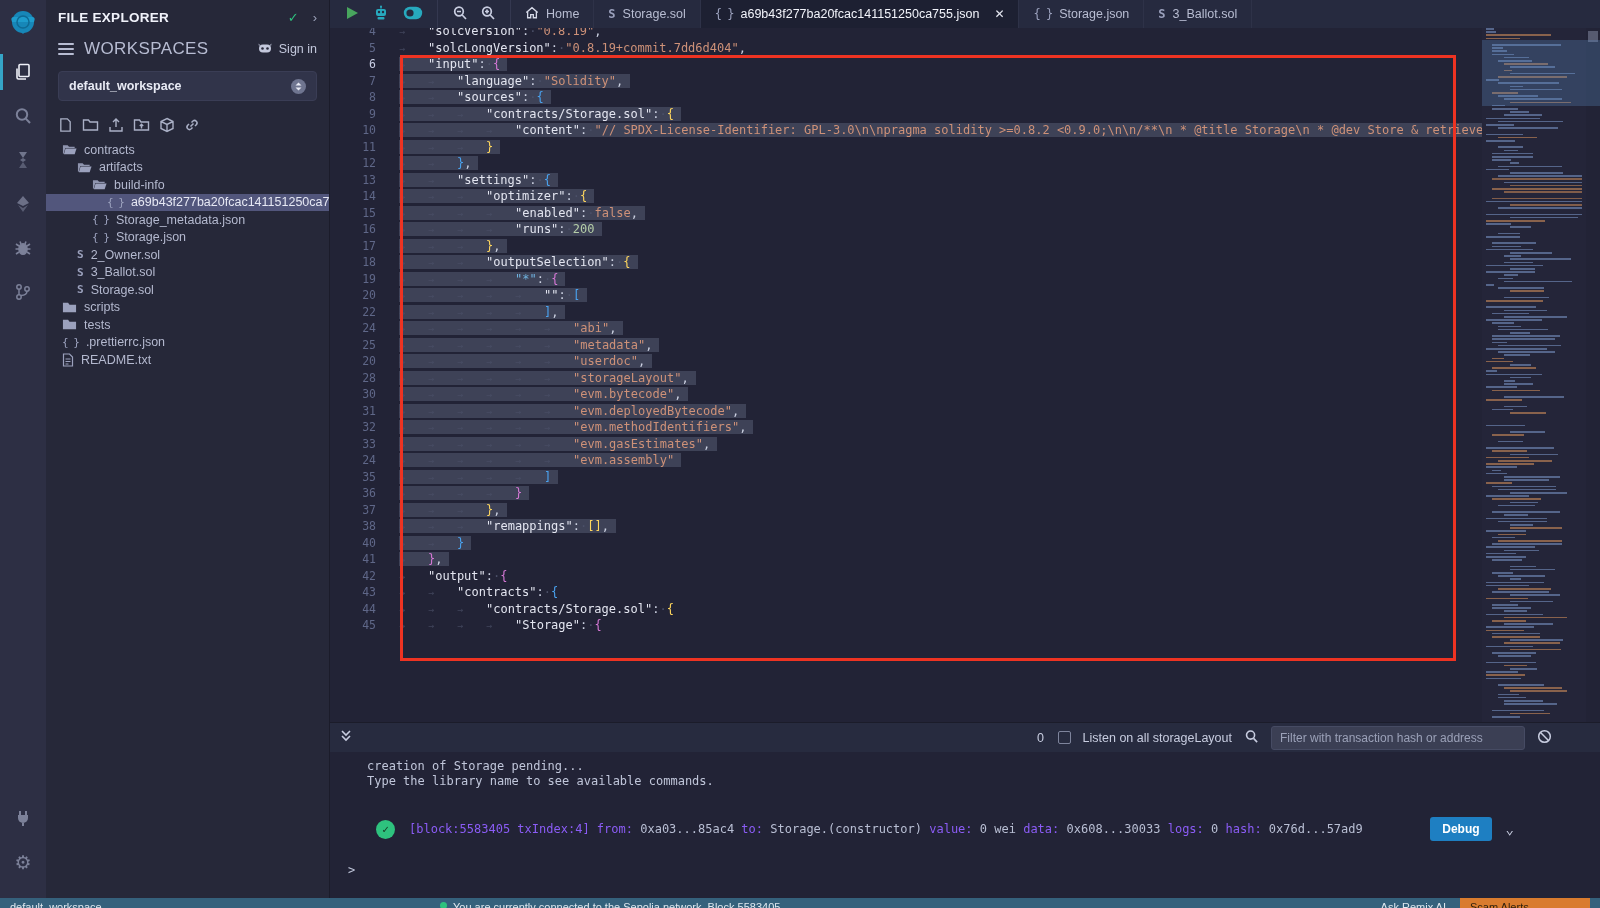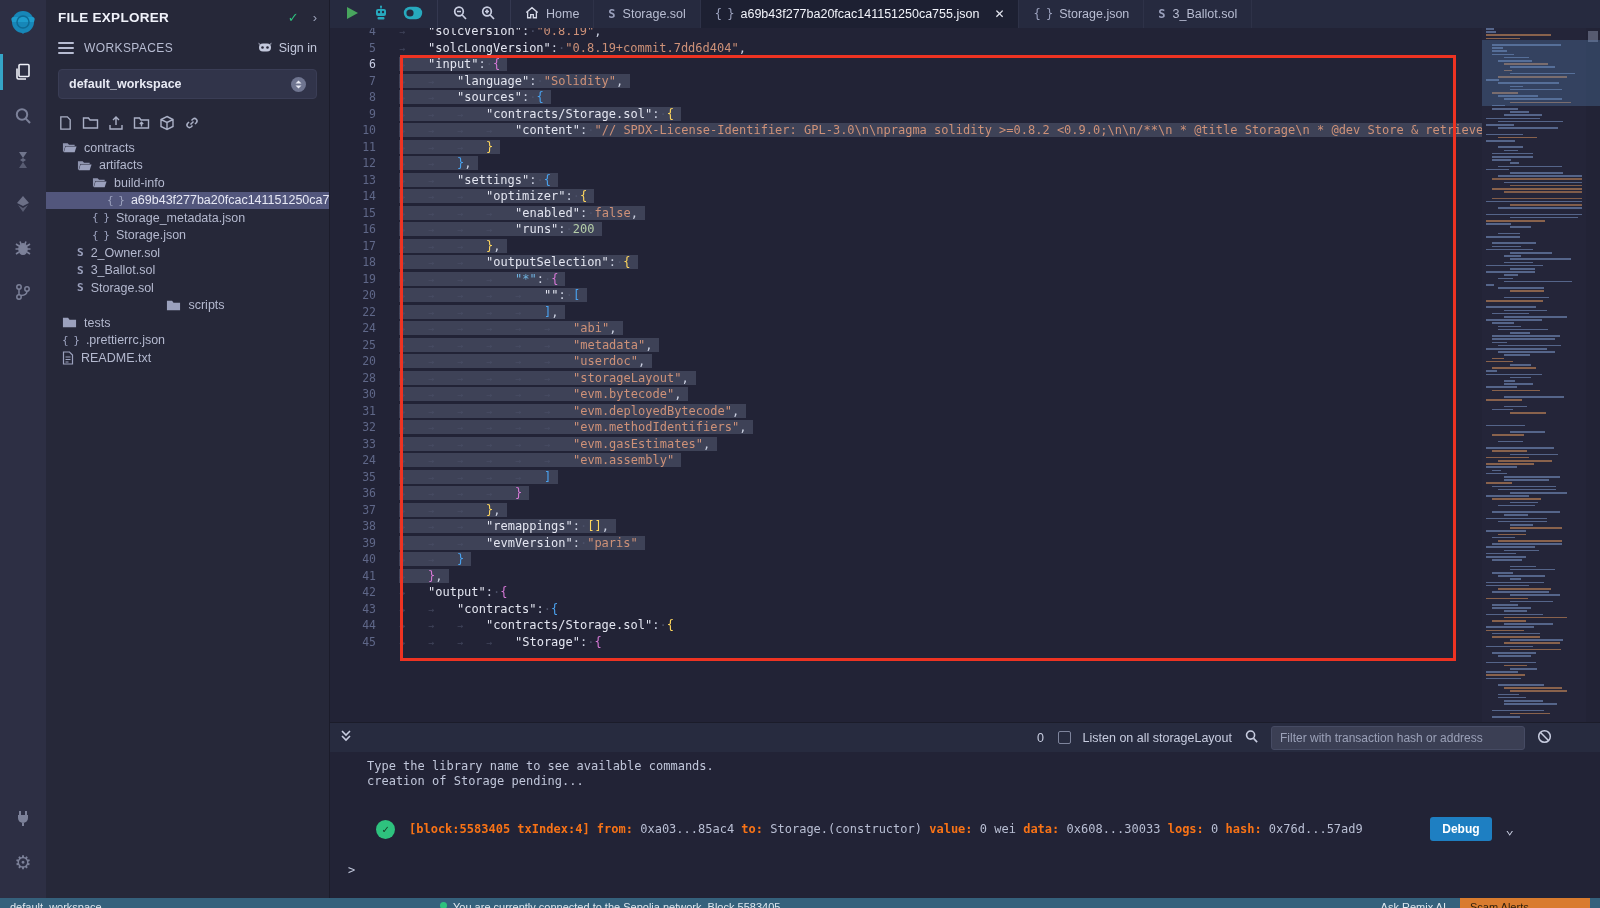--- a/index.html
+++ b/index.html
@@ -15,21 +15,21 @@
   .logo{width:46px;height:50px;display:flex;align-items:center;justify-content:center;}
   
   .sidepanel{position:absolute;left:46px;top:0;width:283px;height:898px;background:#262839;border-right:1px solid #1b1c2a;}
   .sp-head{display:flex;align-items:center;padding:10px 12px 6px 12px;}
   .sp-title{font-weight:bold;color:#f0f2fa;font-size:13.5px;letter-spacing:.3px;flex:1;}
   .sp-check{color:#2ec27e;font-size:13px;margin-right:14px;}
   .sp-chev{color:#9aa0b8;font-size:13px;}
   .ws-row{display:flex;align-items:center;padding:8px 12px 4px 12px;color:#b7bcd2;}
   .hamb{width:16px;margin-right:10px;}
   .hamb div{height:2px;background:#b7bcd2;margin:3px 0;border-radius:1px;}
-  .ws-label{font-size:12px;letter-spacing:.4px;flex:1;color:#b7bcd2;}
+  .ws-label{font-size:17px;letter-spacing:.4px;flex:1;color:#b7bcd2;}
   .signin{display:flex;align-items:center;gap:6px;color:#c3c8dc;font-size:12.5px;}
   .ws-select{margin:8px 12px;background:#31344a;border:1px solid #3a3d55;border-radius:4px;height:28px;
     display:flex;align-items:center;padding:0 10px;font-weight:bold;color:#e8eaf4;font-size:12.5px;}
   .ws-select .name{flex:1;}
   .ws-caret{width:15px;height:15px;border-radius:50%;background:#6f7590;display:flex;align-items:center;justify-content:center;}
   .fe-actions{display:flex;gap:9px;padding:8px 12px 6px 12px;color:#aab0c6;}
   .fe-actions svg{display:block;}
   .tree{margin-top:2px;}
   .trow{display:flex;align-items:center;height:17.5px;font-size:12.5px;color:#b4b9cf;white-space:nowrap;overflow:hidden;}
   .trow .ticon{display:flex;align-items:center;margin-right:7px;color:#9ba1bd;flex:none;}
@@ -74,21 +74,21 @@
   .th-filter{width:236px;height:22px;background:#3b3f54;border:1px solid #464b63;border-radius:3px;color:#dfe3f0;
     font-size:12px;padding:0 8px;outline:none;}
   .th-filter::placeholder{color:#9ba1b8;}
   .terminal{position:absolute;left:0;top:752px;width:100%;height:146px;background:#222336;
     font-family:"DejaVu Sans Mono",monospace;font-size:12px;color:#c0c6da;}
   .tlog{padding-left:37px;line-height:15px;}
   .txrow{display:flex;align-items:center;margin-top:28px;padding-left:46px;padding-right:86px;gap:8px;}
   .txcheck{width:19px;height:19px;border-radius:50%;background:#2ec27e;color:#14321f;display:flex;align-items:center;justify-content:center;
     font-size:11px;font-weight:bold;flex:none;}
   .txtext{flex:1;white-space:nowrap;overflow:hidden;margin-left:6px;}
-  .tx-b{color:#f97316;font-weight:bold;}
+  .tx-b{color:#8b5cf6;font-weight:normal;}
   .tx-v{color:#b9bfd4;}
   .debug-btn{background:#1e7fc2;color:#fff;border:none;border-radius:3px;font-family:"Liberation Sans",sans-serif;
     font-size:12px;font-weight:bold;padding:5px 12px;cursor:pointer;}
   .tx-chev{color:#c8cde0;font-size:14px;margin-left:6px;}
   .prompt{padding-left:18px;margin-top:22px;color:#c0c6da;}
   
   .statusbar{position:absolute;left:0;top:898px;width:1600px;height:10px;background:#35617c;overflow:hidden;
     display:flex;align-items:flex-start;font-size:11px;color:#dfe8ef;}
   .sb-left{padding:3px 0 0 10px;width:430px;}
   .sb-center{padding:3px 0 0 0;display:flex;gap:6px;align-items:flex-start;flex:1;}
@@ -301,21 +301,21 @@
             <span class="sicon">S</span>
           </span>
           <span>3_Ballot.sol</span>
         </div>
         <div class="trow" style="padding-left: 31px;">
           <span class="ticon">
             <span class="sicon">S</span>
           </span>
           <span>Storage.sol</span>
         </div>
-        <div class="trow" style="padding-left: 16px; justify-content: center;">
+        <div class="trow" style="padding-left: 16px;">
           <span class="ticon">
             <svg width="15" height="13" viewBox="0 0 16 13" fill="currentColor">
               <path d="M1 1.5 h5.5 l1.5 2 h7 v8 h-14 Z"></path>
             </svg>
           </span>
           <span>scripts</span>
         </div>
         <div class="trow" style="padding-left: 16px;">
           <span class="ticon">
             <svg width="15" height="13" viewBox="0 0 16 13" fill="currentColor">
@@ -434,21 +434,20 @@
           <div class="line"><span class="lnum">28</span><span class="sel"><span class="ind"></span><span class="ind"></span><span class="ind"></span><span class="ind"></span><span class="ind"></span><span class="ind"></span><span class="tk-s">"storageLayout"</span><span class="tk-p">,</span></span></div>
           <div class="line"><span class="lnum">30</span><span class="sel"><span class="ind"></span><span class="ind"></span><span class="ind"></span><span class="ind"></span><span class="ind"></span><span class="ind"></span><span class="tk-s">"evm.bytecode"</span><span class="tk-p">,</span></span></div>
           <div class="line"><span class="lnum">31</span><span class="sel"><span class="ind"></span><span class="ind"></span><span class="ind"></span><span class="ind"></span><span class="ind"></span><span class="ind"></span><span class="tk-s">"evm.deployedBytecode"</span><span class="tk-p">,</span></span></div>
           <div class="line"><span class="lnum">32</span><span class="sel"><span class="ind"></span><span class="ind"></span><span class="ind"></span><span class="ind"></span><span class="ind"></span><span class="ind"></span><span class="tk-s">"evm.methodIdentifiers"</span><span class="tk-p">,</span></span></div>
           <div class="line"><span class="lnum">33</span><span class="sel"><span class="ind"></span><span class="ind"></span><span class="ind"></span><span class="ind"></span><span class="ind"></span><span class="ind"></span><span class="tk-s">"evm.gasEstimates"</span><span class="tk-p">,</span></span></div>
           <div class="line"><span class="lnum">24</span><span class="sel"><span class="ind"></span><span class="ind"></span><span class="ind"></span><span class="ind"></span><span class="ind"></span><span class="ind"></span><span class="tk-s">"evm.assembly"</span></span></div>
           <div class="line"><span class="lnum">35</span><span class="sel"><span class="ind"></span><span class="ind"></span><span class="ind"></span><span class="ind"></span><span class="ind"></span><span class="tk-b">]</span></span></div>
           <div class="line"><span class="lnum">36</span><span class="sel"><span class="ind"></span><span class="ind"></span><span class="ind"></span><span class="ind"></span><span class="tk-m">}</span></span></div>
           <div class="line"><span class="lnum">37</span><span class="sel"><span class="ind"></span><span class="ind"></span><span class="ind"></span><span class="tk-y">}</span><span class="tk-p">,</span></span></div>
           <div class="line"><span class="lnum">38</span><span class="sel"><span class="ind"></span><span class="ind"></span><span class="ind"></span><span class="tk-k">"remappings"</span><span class="tk-p">:</span><span class="dot">·</span><span class="tk-y">[]</span><span class="tk-p">,</span></span></div>
-          <div class="line"><span class="lnum">39</span><span class="sel"><span class="ind"></span><span class="ind"></span><span class="ind"></span><span class="tk-k">"evmVersion"</span><span class="tk-p">:</span><span class="dot">·</span><span class="tk-s">"paris"</span></span></div>
           <div class="line"><span class="lnum">40</span><span class="sel"><span class="ind"></span><span class="ind"></span><span class="tk-b">}</span></span></div>
           <div class="line"><span class="lnum">41</span><span class="sel"><span class="ind"></span><span class="tk-m">}</span><span class="tk-p">,</span></span></div>
           <div class="line"><span class="lnum">42</span><span class="ind"></span><span class="tk-k">"output"</span><span class="tk-p">:</span><span class="dot">·</span><span class="tk-m">{</span></div>
           <div class="line"><span class="lnum">43</span><span class="ind"></span><span class="ind"></span><span class="tk-k">"contracts"</span><span class="tk-p">:</span><span class="dot">·</span><span class="tk-b">{</span></div>
           <div class="line"><span class="lnum">44</span><span class="ind"></span><span class="ind"></span><span class="ind"></span><span class="tk-k">"contracts/Storage.sol"</span><span class="tk-p">:</span><span class="dot">·</span><span class="tk-y">{</span></div>
           <div class="line"><span class="lnum">45</span><span class="ind"></span><span class="ind"></span><span class="ind"></span><span class="ind"></span><span class="tk-k">"Storage"</span><span class="tk-p">:</span><span class="dot">·</span><span class="tk-m">{</span></div>
         </div>
       <div class="minimap" id="minimap">
           <div style="position: absolute; top: 0px; left: 4px; width: 8px; height: 1.7px; background: rgba(125, 155, 205, 0.55);"></div>
           <div style="position: absolute; top: 3.2px; left: 4px; width: 10.385px; height: 1.7px; background: rgba(125, 155, 205, 0.55);"></div>
@@ -673,22 +672,22 @@
           <svg width="15" height="15" viewBox="0 0 16 16" fill="none" stroke="currentColor" stroke-width="1.6">
             <circle cx="8" cy="8" r="6.2"></circle>
               <path d="M3.8 3.8 L12.2 12.2"></path>
           </svg>
         </span>
       </div>
     </div>
 
     <div class="terminal">
       <div style="padding-top:7px;" id="term-logs">
+          <div class="tlog">creation of Storage pending...</div>
           <div class="tlog">Type the library name to see available commands.</div>
-          <div class="tlog">creation of Storage pending...</div>
         </div>
       <div class="txrow">
         <span class="txcheck">✓</span>
         <span class="txtext" id="txtext"><span class="tx-b">[block:5583405 txIndex:4]</span><span class="tx-b"> from:</span><span class="tx-v"> 0xa03...85ac4</span><span class="tx-b"> to:</span><span class="tx-v"> Storage.(constructor)</span><span class="tx-b"> value:</span><span class="tx-v"> 0 wei</span><span class="tx-b"> data:</span><span class="tx-v"> 0x608...30033</span><span class="tx-b"> logs:</span><span class="tx-v"> 0</span><span class="tx-b"> hash:</span><span class="tx-v"> 0x76d...57ad9</span></span>
         <button class="debug-btn">Debug</button>
         <span class="tx-chev">⌄</span>
       </div>
       <div class="prompt">&gt;</div>
     </div>
   </div>

